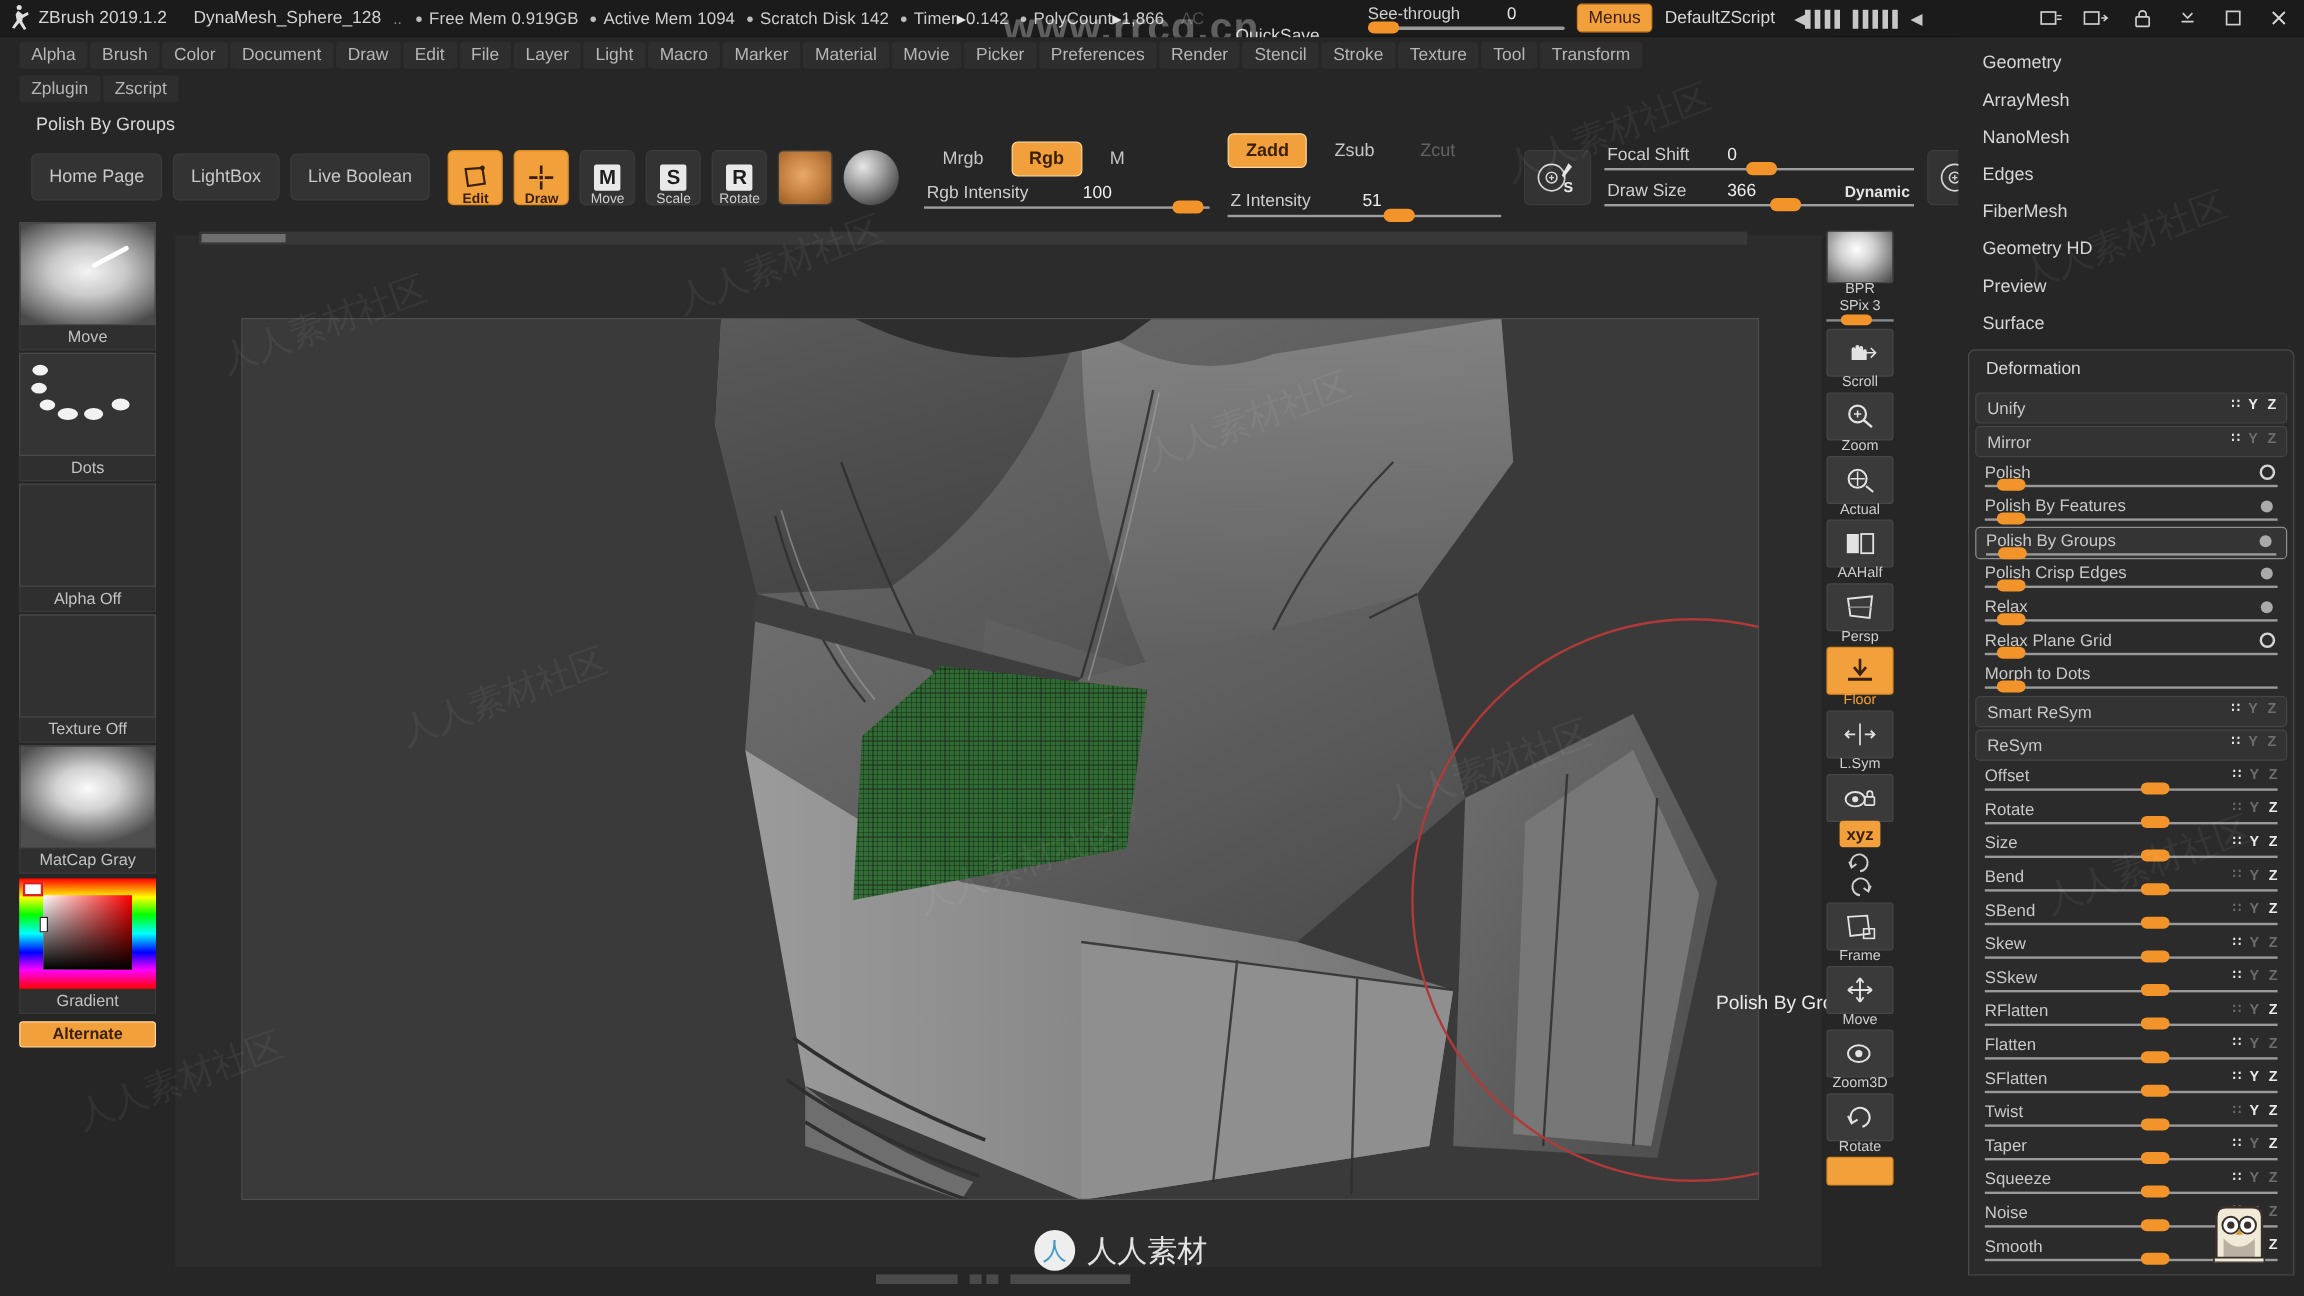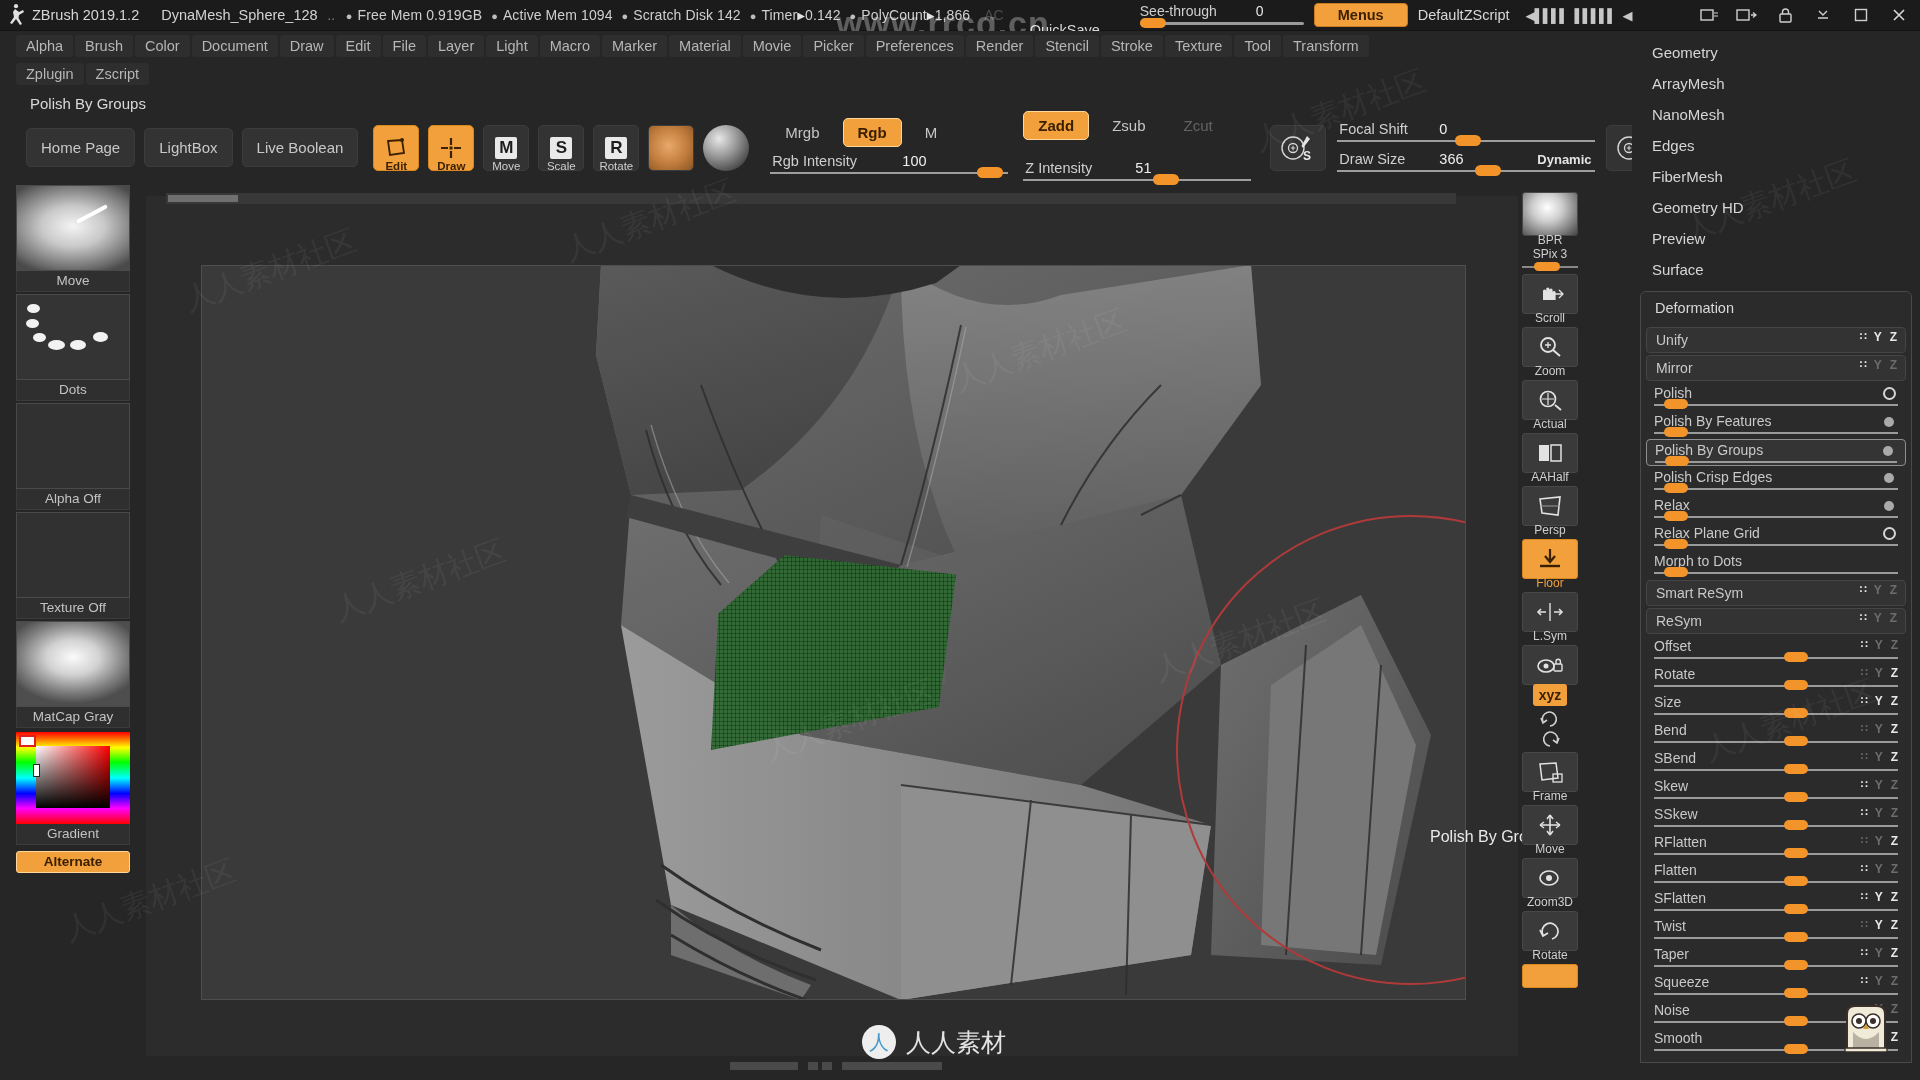--- a/index.html
+++ b/index.html
@@ -31,21 +31,21 @@
   .tb-ac { margin-left: 14px; color: #4e4e4e; font-size: 14px; }
   .tb-quicksave { margin-left: 26px; font-size: 14.5px; color: #d8d8d8; white-space: nowrap; margin-top: 30px; }
   .tb-seethrough { margin-left: 40px; position: relative; width: 168px; height: 30px; }
   .tb-seethrough .lbl { position:absolute; left: 0; top: 3px; font-size: 14px; color: #cfcfcf; white-space: nowrap;}
   .tb-seethrough .val { position:absolute; left: 116px; top: 3px; font-size: 14px; color: #e6e6e6;}
   .tb-seethrough .track { position:absolute; left: 0; top: 22px; width: 164px; height: 3px; background: #9a9a9a; border-radius: 2px;}
   .tb-seethrough .knob { position:absolute; left: 0px; top: 18px; width: 26px; height: 10px; background: #f29429; border-radius: 5px;}
   .tb-menus {
     margin-left: 6px; background: #f2a03c; color: #3a1f00;
     border: 1px solid #c97d1e; border-radius: 4px;
-    padding: 3px 23px; font-size: 14.5px; font-weight: 700;
+    padding: 3px 9px; font-size: 14.5px; font-weight: 400;
   }
   .tb-zscript { margin-left: 10px; font-size: 14.5px; color: #d8d8d8; white-space: nowrap;}
   .tb-bars { margin-left: 16px; display:flex; align-items:center; gap:7px; }
   .tb-bars .arrowgrp { color: #c7c7c7; font-size: 13px; letter-spacing:-1px;}
   .tb-icons { margin-left: auto; display: flex; align-items: center; gap: 0px; padding-right: 2px;}
   .tb-ic { width: 38px; height: 30px; display:flex; align-items:center; justify-content:center; }
 
   
   .menubar {
     position: absolute; left: 0; top: 31px; width: 1528px; height: 29px;

